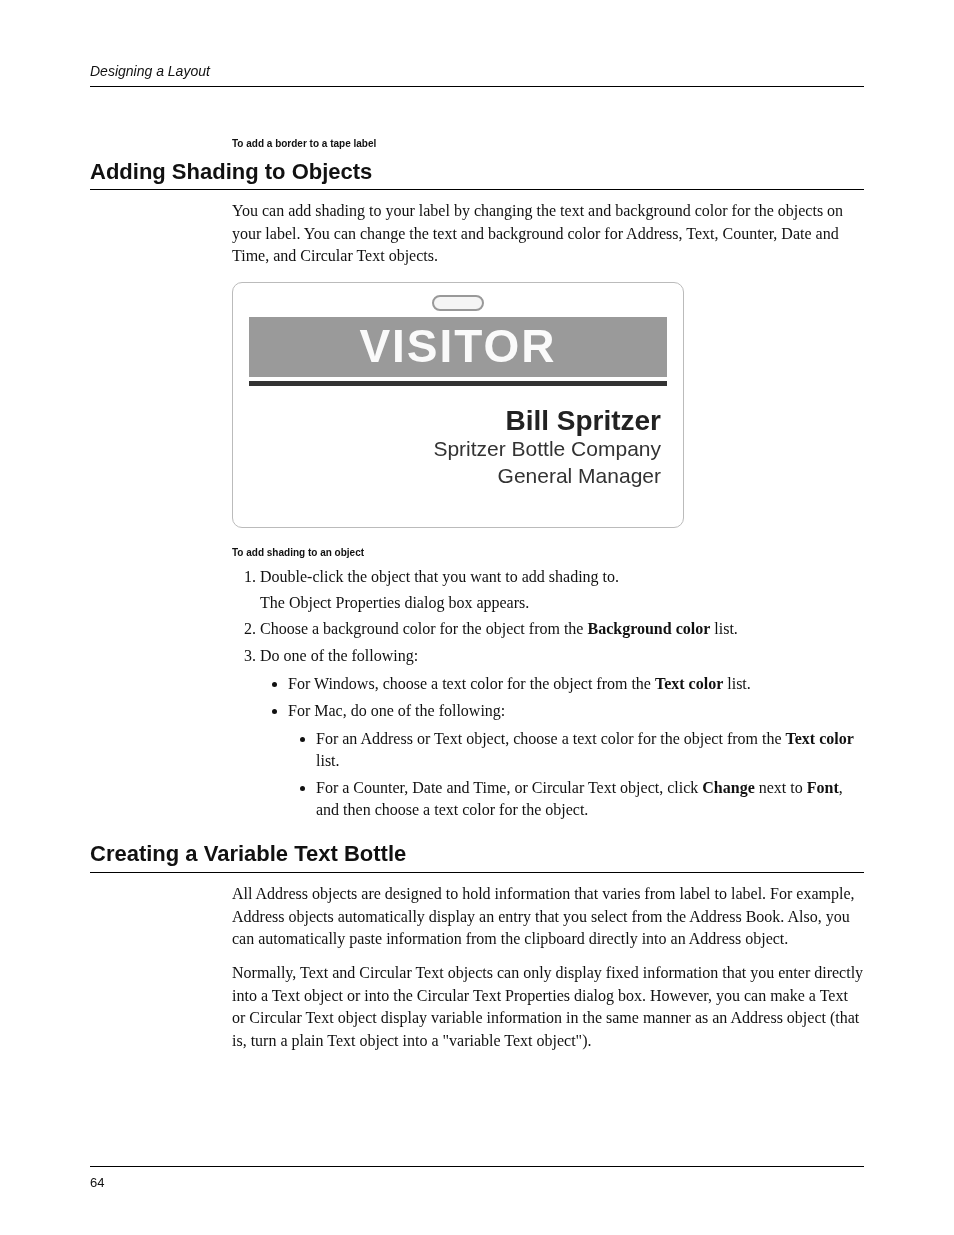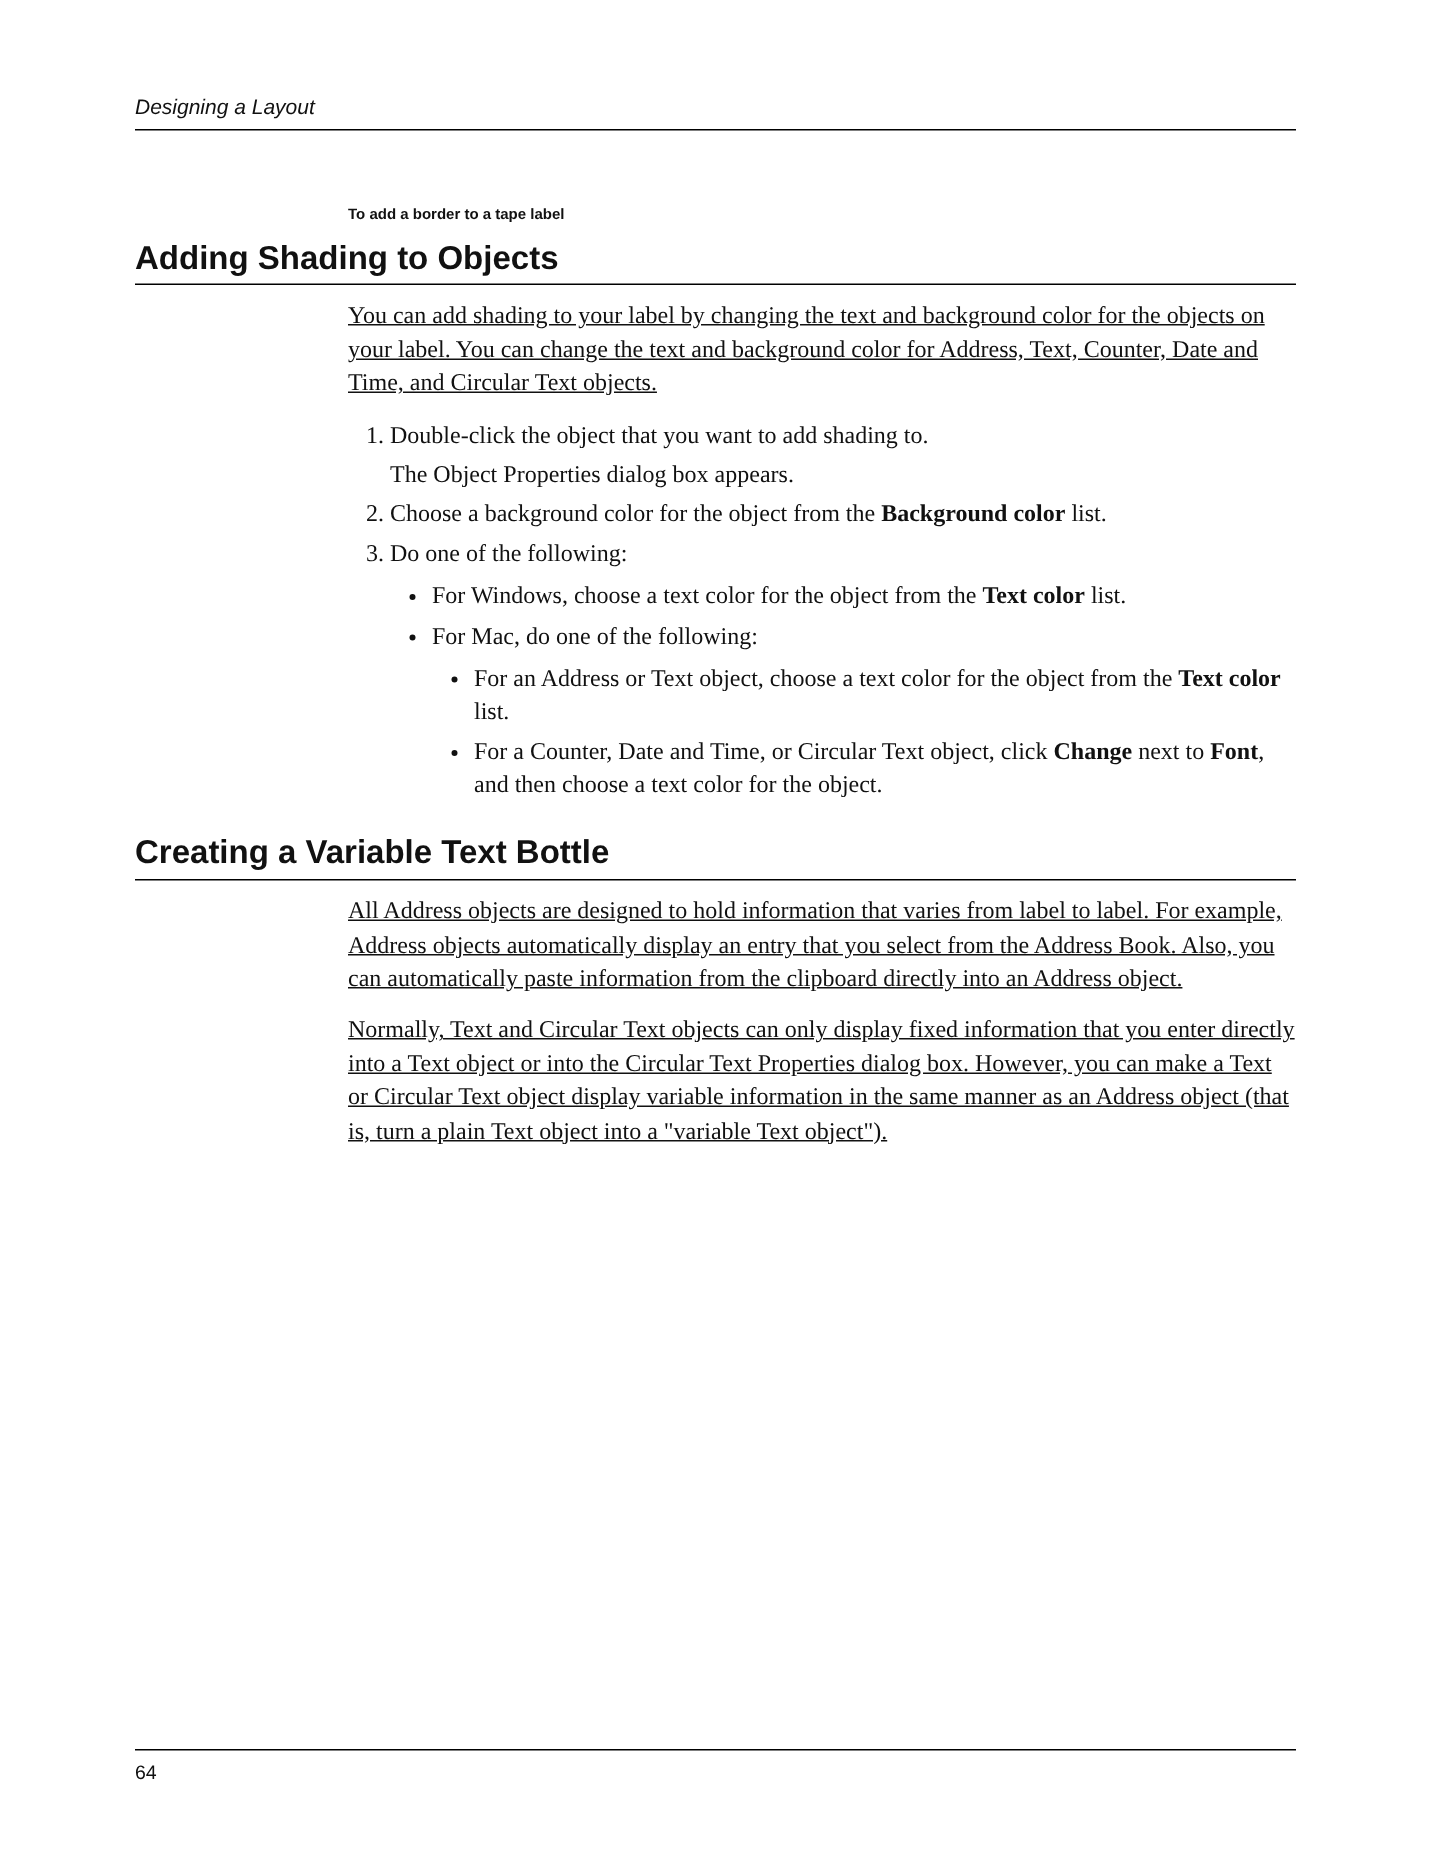--- a/index.html
+++ b/index.html
@@ -60,21 +60,20 @@
   h2.section {
     font-family: Verdana, Geneva, sans-serif;
     font-weight: bold;
     font-size: 22px;
     margin: 6px 0 2px 0;
     padding-bottom: 2px;
     border-bottom: 1.5px solid #000;
   }
   .para {
     margin: 10px 0 12px 0;
-    text-decoration: underline;
   }
   b { font-weight: bold; }
 
   
   .tb-icon {
     display: inline-block;
     vertical-align: -3px;
     width: 22px;
     height: 16px;
     border: 1px solid #444;
@@ -176,21 +175,30 @@
 
   <div class="indent-block">
     <p class="proc-title">To add a border to a tape label</p>
   </div>
 
   <h2 class="section">Adding Shading to Objects</h2>
 
   <div class="indent-block">
     <p class="para">You can add shading to your label by changing the text and background color for the objects on your label. You can change the text and background color for Address, Text, Counter, Date and Time, and Circular Text objects.</p>
 
-
+    <div class="label-card">
+      <div class="pill"></div>
+      <div class="band">VISITOR</div>
+      <div class="band-rule"></div>
+      <div class="name">Bill Spritzer</div>
+      <div class="sub">Spritzer Bottle Company</div>
+      <div class="sub">General Manager</div>
+    </div>
+
+    <p class="proc-title">To add shading to an object</p>
     <ol class="proc">
       <li>
         <span>Double-click the object that you want to add shading to.</span>
         <p>The Object Properties dialog box appears.</p>
       </li>
       <li>
         <span>Choose a background color for the object from the </span><b>Background color</b><span> list.</span>
       </li>
       <li>
         <span>Do one of the following:</span>

